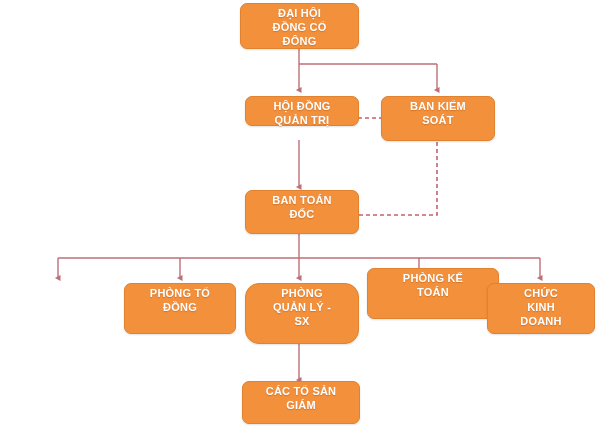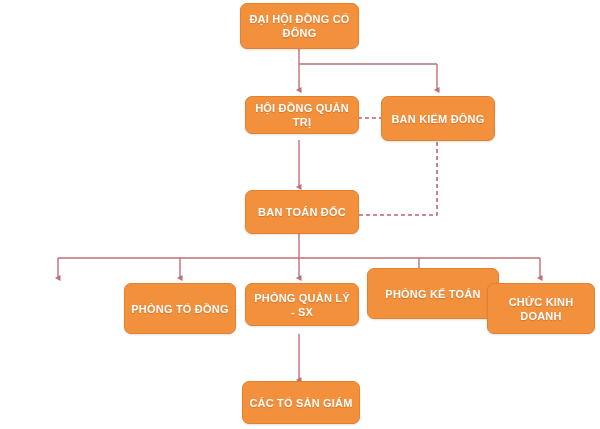--- a/index.html
+++ b/index.html
@@ -21,23 +21,23 @@
     background: #F2903C;
     border: 1px solid #E0822F;
     border-radius: 7px;
     color: #ffffff;
     font-weight: bold;
     font-size: 11px;
     line-height: 14px;
     letter-spacing: 0.2px;
     text-align: center;
     display: flex;
-    align-items: center;
+    align-items: flex-start;
     justify-content: center;
-    padding: 2px 6px;
+    padding: 2px 21px;
     text-shadow: 0 1px 1px rgba(150,70,10,0.35);
     box-shadow: 0 1px 2px rgba(0,0,0,0.12);
   }
   .node span {
     display: block;
     width: 100%;
   }
   svg.links {
     position: absolute;
     left: 0;
@@ -96,38 +96,38 @@
     
     <g stroke="#BE6F77" stroke-width="1.4" fill="none">
       <path d="M299,334 L299,380" marker-end="url(#arrowhead)"></path>
     </g>
   </svg>
 
   <div class="node" style="left:240px; top:3px; width:119px; height:46px;">
     <span>ĐẠI HỘI ĐỒNG CỔ ĐÔNG</span>
   </div>
 
-  <div class="node" style="left:245px; top:96px; width:114px; height:38px;">
+  <div class="node" style="left:245px; top:96px; width:114px; height:30px;">
     <span>HỘI ĐỒNG QUẢN TRỊ</span>
   </div>
 
   <div class="node" style="left:381px; top:96px; width:114px; height:45px;">
-    <span>BAN KIỂM ĐÔNG</span>
+    <span>BAN KIỂM SOÁT</span>
   </div>
 
   <div class="node" style="left:245px; top:190px; width:114px; height:44px;">
     <span>BAN TOÁN ĐỐC</span>
   </div>
 
 
   <div class="node" style="left:124px; top:283px; width:112px; height:51px;">
     <span>PHÒNG TỔ ĐỒNG</span>
   </div>
 
-  <div class="node" style="left:245px; top:283px; width:114px; height:43px;">
+  <div class="node" style="left:245px; top:283px; width:114px; height:61px;border-radius:14px;">
     <span>PHÒNG QUẢN LÝ - SX</span>
   </div>
 
   <div class="node" style="left:367px; top:268px; width:132px; height:51px;">
     <span>PHÒNG KẾ TOÁN</span>
   </div>
 
   <div class="node" style="left:487px; top:283px; width:108px; height:51px;">
     <span>CHỨC KINH DOANH</span>
   </div>

